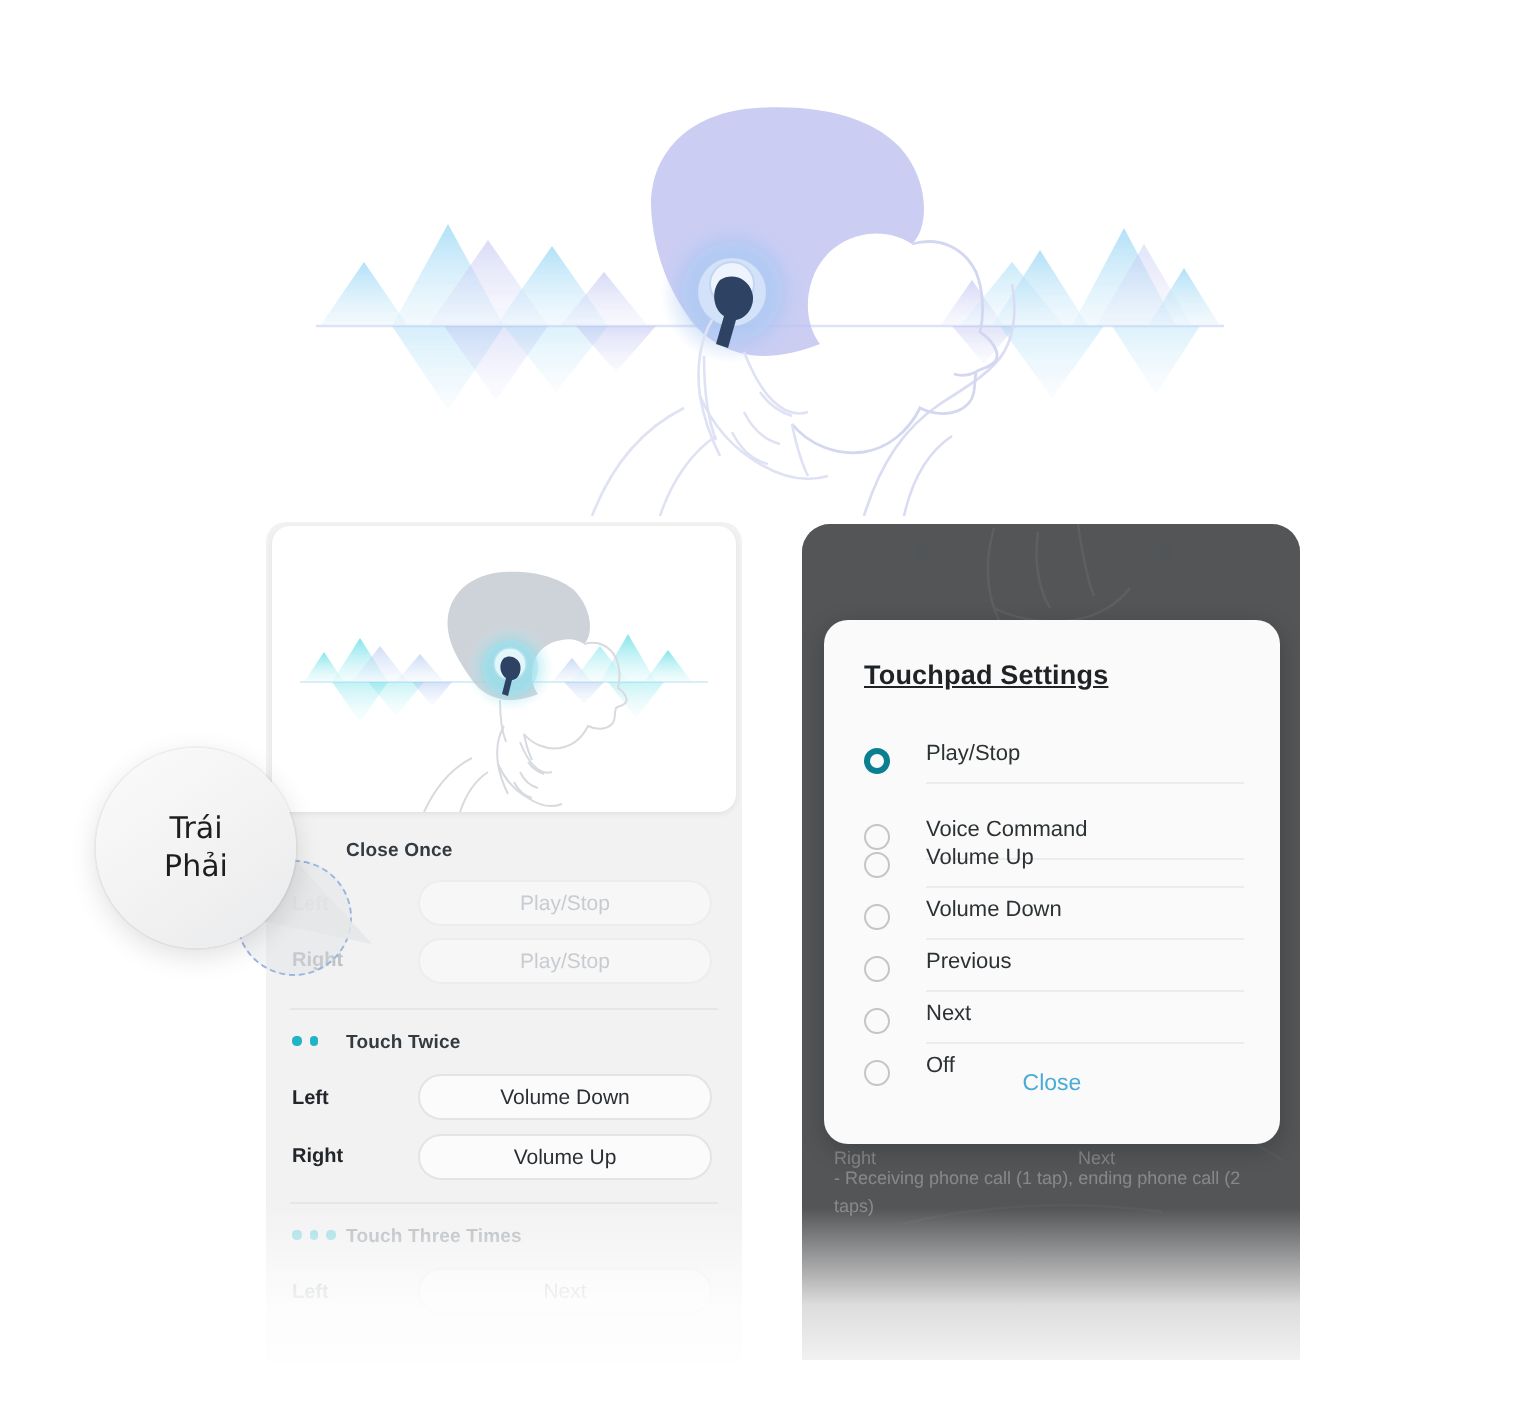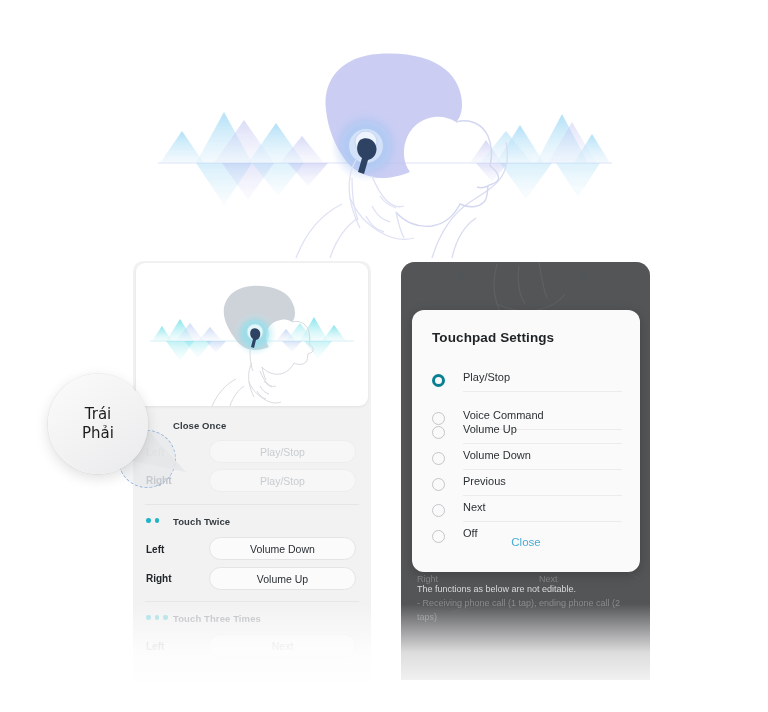--- a/index.html
+++ b/index.html
@@ -101,21 +101,21 @@
     background:rgba(74,76,78,0.55);
   }
   .dialog{
     position:absolute;left:11px;top:48px;width:228px;height:262px;
     background:#fafafa;border-radius:12px;
     box-shadow:0 3px 12px rgba(0,0,0,0.22);
     overflow:hidden;
   }
   .dialog-title{
     position:absolute;left:20px;top:20px;
-    font-size:13.5px;font-weight:bold;color:#1f2326;letter-spacing:.1px;
+    font-size:13.5px;font-weight:bold;color:#1f2326;letter-spacing:.1px;text-decoration:underline;
   }
   .opt{
     position:absolute;left:20px;width:190px;height:26px;
   }
   .radio{
     position:absolute;left:0;top:6px;width:13px;height:13px;border-radius:50%;
     border:1.6px solid #c3c6c8;box-sizing:border-box;background:#fafafa;
   }
   .radio.on{
     border:3.2px solid #0b7f92;background:#fafafa;
@@ -423,19 +423,18 @@
 
       <div class="opt" style="top:214px;text-decoration:underline;">
         <span class="radio"></span>
         <span class="opt-label">Off</span>
       </div>
 
       <div class="close-link">Close</div>
     </div>
 
     <div class="phone-note">
-      <div>The functions as below are not editable.</div>
       <div class="l2">- Receiving phone call (1 tap), ending phone call (2 taps)</div>
     </div>
   </div>
 
   <div class="fade-bottom"></div>
 </div>
 
 </body></html>

